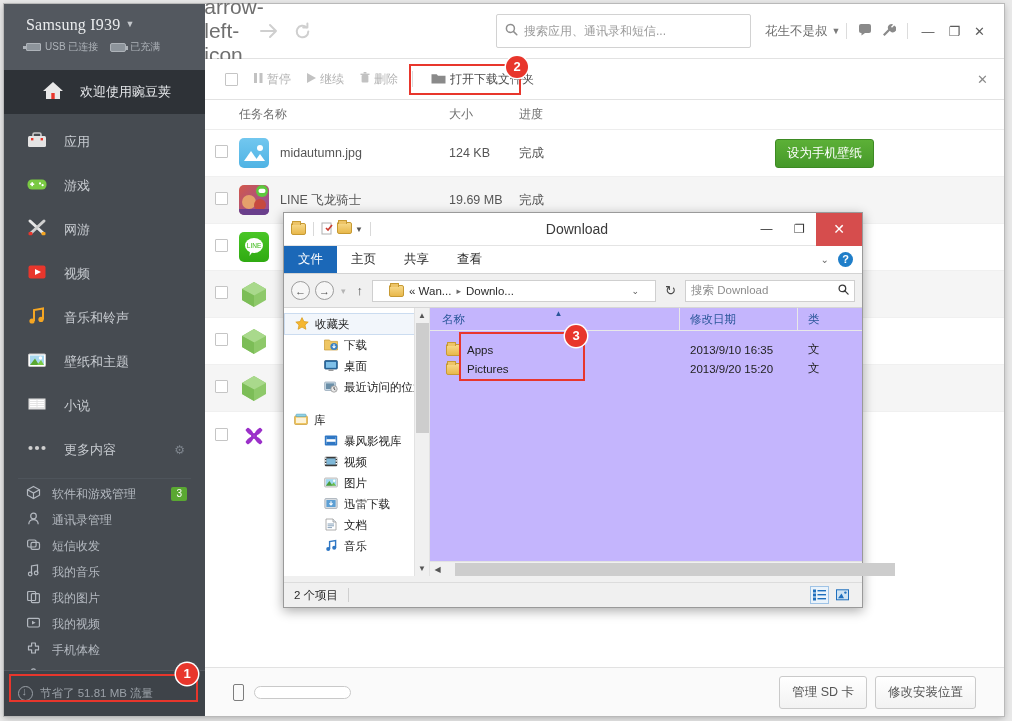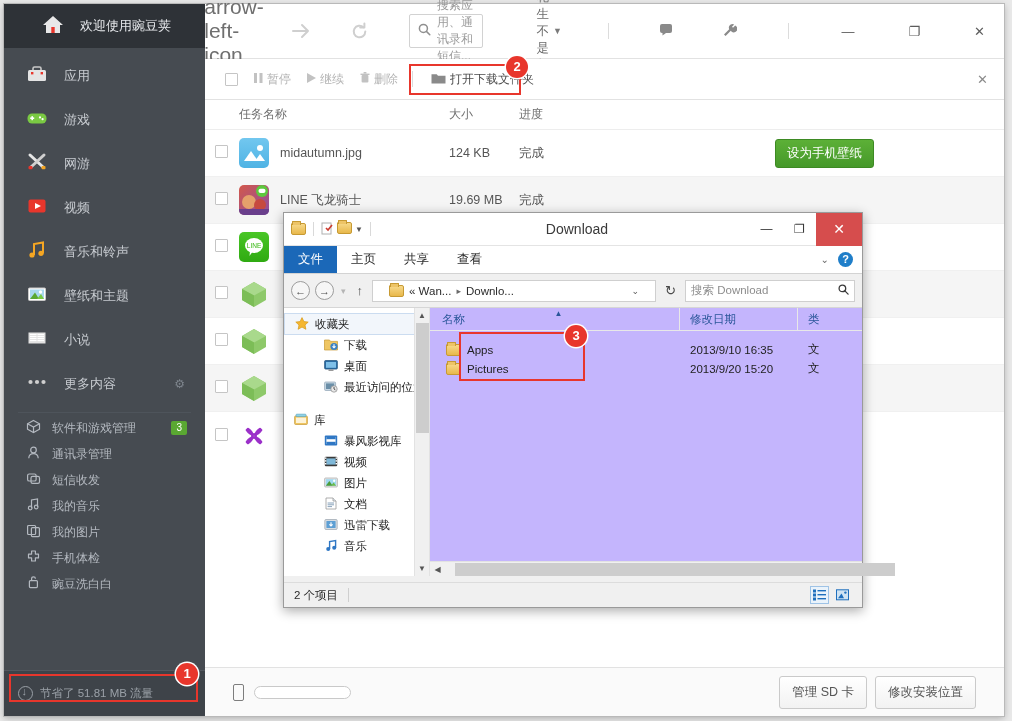--- a/index.html
+++ b/index.html
@@ -100,21 +100,21 @@
     color:#fff; font-size:13px; font-weight:bold; text-align:center; line-height:22px;
     box-shadow:0 0 0 1.5px #fff;
   }
 
   
   .main{
     position:absolute; left:201px; top:0; width:799px; height:712px; background:#fff;
   }
   .topbar{
     height:55px; border-bottom:1px solid #e2e2e2; display:flex; align-items:center;
-    padding:0 12px; background:#fff;gap:40px;
+    padding:0 12px; background:#fff;
   }
   .navbtn{
     width:34px; height:34px; display:flex; align-items:center; justify-content:center;
     font-size:21px; color:#6f6f6f; cursor:pointer;
   }
   .navbtn.dis{ color:#c9c9c9; }
   .searchbox{
     margin-left:auto; width:255px; height:30px; border:1px solid #d2d2d2; border-radius:2px;
     display:flex; align-items:center; padding:16px 8px; gap:6px; background:#fff;
   }
@@ -315,20 +315,35 @@
 </style>
 </head>
 <body>
 
 <div id="root">
 
   <div class="app-window">
 
     <div class="sidebar">
 
+      <div class="device-head">
+        <div>
+          <span class="device-name">Samsung I939</span><span class="device-caret">▼</span>
+        </div>
+        <div class="device-status">
+          <span class="stat">
+            <span class="usb-ico"></span>
+            <span>USB 已连接</span>
+          </span>
+          <span class="stat">
+            <span class="bat-ico"></span>
+            <span>已充满</span>
+          </span>
+        </div>
+      </div>
 
       <div class="side-home">
         <span>
           <svg width="22" height="20" viewBox="0 0 22 20">
               <polygon points="11,2 21,11 18,11 18,19 4,19 4,11 1,11" fill="#e8e8e8"></polygon>
               <rect x="9.3" y="13" width="3.4" height="6" fill="#e8362c"></rect>
             </svg>
         </span>
         <span class="lbl">欢迎使用豌豆荚</span>
       </div>
@@ -478,20 +493,29 @@
           <span class="lbl">我的音乐</span>
         </div>
         <div class="side-item2">
           <span>
             <svg width="15" height="15" viewBox="0 0 15 15">
                 <rect x="1.6" y="2.5" width="8" height="9" rx="1" fill="none" stroke="#b4b9c0" stroke-width="1.2"></rect>
                 <rect x="5.4" y="4.6" width="8" height="9" rx="1" fill="none" stroke="#b4b9c0" stroke-width="1.2"></rect>
               </svg>
           </span>
           <span class="lbl">我的图片</span>
+        </div>
+        <div class="side-item2">
+          <span>
+            <svg width="15" height="15" viewBox="0 0 15 15">
+                <rect x="1.6" y="3.4" width="11.8" height="8.6" rx="1.2" fill="none" stroke="#b4b9c0" stroke-width="1.2"></rect>
+                <polygon points="6,5.8 9.6,7.7 6,9.6" fill="#b4b9c0"></polygon>
+              </svg>
+          </span>
+          <span class="lbl">我的视频</span>
         </div>
         <div class="side-item2">
           <span>
             <svg width="15" height="15" viewBox="0 0 15 15">
                 <path d="M5.6 2h3.8v3.1h3.1v3.8H9.4V12H5.6V8.9H2.5V5.1h3.1z" fill="none" stroke="#b4b9c0" stroke-width="1.2" stroke-linejoin="round"></path>
               </svg>
           </span>
           <span class="lbl">手机体检</span>
         </div>
         <div class="side-item2">
@@ -861,33 +885,33 @@
                 <rect x="0.6" y="2" width="12.8" height="9" rx="1" fill="#e8e8e8" stroke="#a8a8a8" stroke-width=".7"></rect>
                 <rect x="1.8" y="3.2" width="10.4" height="6.6" fill="#9fd8ef"></rect>
                 <polygon points="1.8,9.8 5.4,5 8.6,9.8" fill="#4d9c3a"></polygon>
                 <polygon points="7,9.8 9.6,6.4 12.2,9.8" fill="#6cbb4d"></polygon>
                 <circle cx="10.2" cy="4.8" r="1.2" fill="#fff"></circle>
               </svg></span>
           <span>图片</span>
         </div>
         <div class="nav-row child">
           <span><svg width="14" height="13" viewBox="0 0 14 13">
+                <rect x="0.8" y="1.5" width="12.4" height="10" rx="1.2" fill="#d8dde2" stroke="#9aa4ad" stroke-width=".7"></rect>
+                <rect x="2.4" y="3" width="9.2" height="7" rx=".6" fill="#5d9fd4"></rect>
+                <path d="M7 4.2v3.6M5.4 6.4L7 8l1.6-1.6" stroke="#fff" stroke-width="1.1" fill="none"></path>
+              </svg></span>
+          <span>迅雷下载</span>
+        </div>
+        <div class="nav-row child">
+          <span><svg width="14" height="13" viewBox="0 0 14 13">
                 <path d="M2 1h7l3 3v8H2z" fill="#fff" stroke="#9a9a9a" stroke-width=".8"></path>
                 <path d="M9 1v3h3" fill="#dfe8ef" stroke="#9a9a9a" stroke-width=".8"></path>
                 <path d="M3.6 6h6.4M3.6 7.8h6.4M3.6 9.6h4.4" stroke="#6a8aa8" stroke-width=".8"></path>
               </svg></span>
           <span>文档</span>
-        </div>
-        <div class="nav-row child">
-          <span><svg width="14" height="13" viewBox="0 0 14 13">
-                <rect x="0.8" y="1.5" width="12.4" height="10" rx="1.2" fill="#d8dde2" stroke="#9aa4ad" stroke-width=".7"></rect>
-                <rect x="2.4" y="3" width="9.2" height="7" rx=".6" fill="#5d9fd4"></rect>
-                <path d="M7 4.2v3.6M5.4 6.4L7 8l1.6-1.6" stroke="#fff" stroke-width="1.1" fill="none"></path>
-              </svg></span>
-          <span>迅雷下载</span>
         </div>
         <div class="nav-row child">
           <span><svg width="14" height="13" viewBox="0 0 14 13">
                 <path d="M5.6 10V2.6l6-1.1V8.8" stroke="#2f77c4" stroke-width="1.4" fill="none"></path>
                 <circle cx="4.2" cy="10" r="2" fill="#2f77c4"></circle>
                 <circle cx="10.2" cy="8.8" r="2" fill="#2f77c4"></circle>
               </svg></span>
           <span>音乐</span>
         </div>
 

